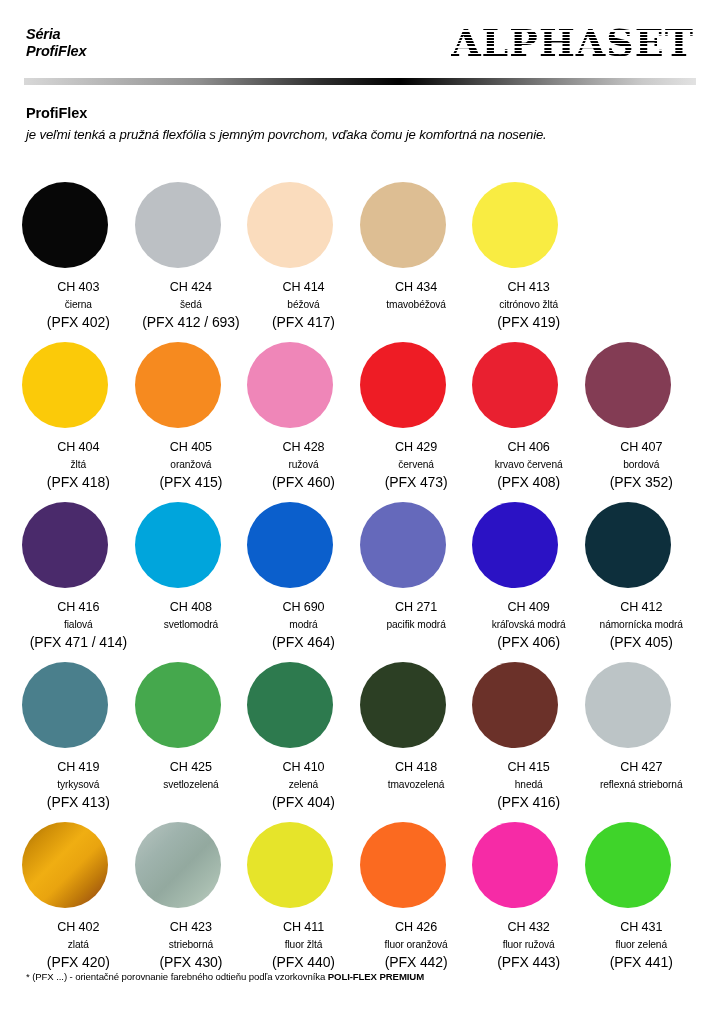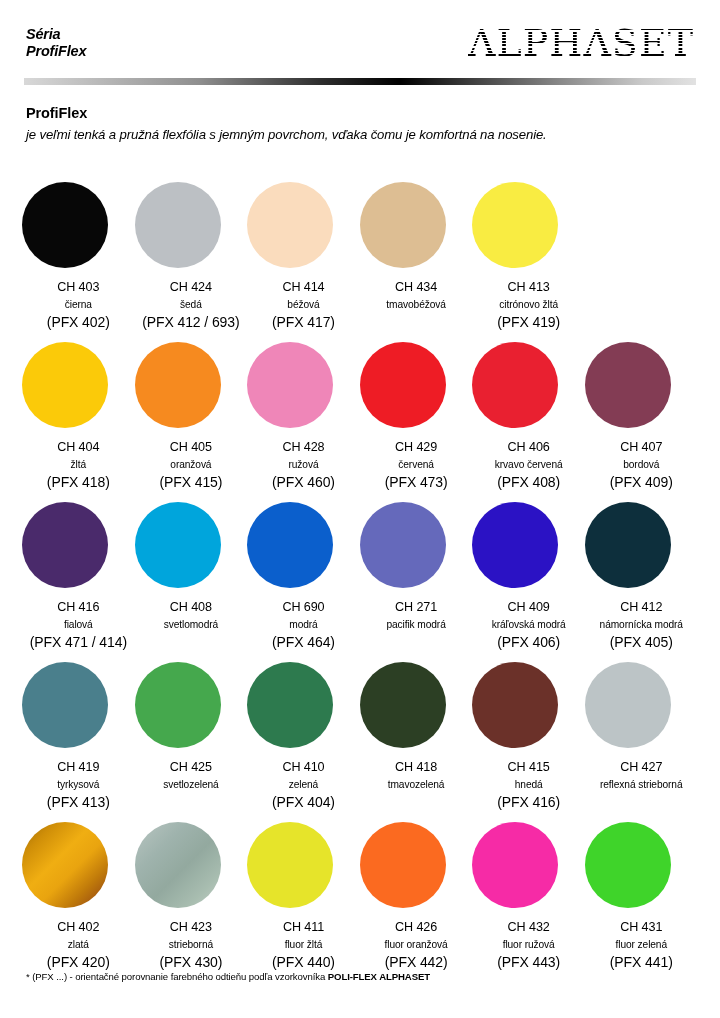--- a/index.html
+++ b/index.html
@@ -40,21 +40,21 @@
     line-height: 17px;
     letter-spacing: -0.2px;
   }
   .series-line { display: block; }
 
   .brand {
     position: absolute;
     right: 26px;
     top: 22px;
     font-family: "DejaVu Serif", serif;
-    font-weight: normal;
+    font-weight: bold;
     font-size: 38px;
     letter-spacing: 1px;
     line-height: 42px;
     color: #111111;
     background-image: repeating-linear-gradient(
         to bottom,
         #000 0px, #000 2px,
         #ffffff 2px, #ffffff 3.2px);
     -webkit-background-clip: text;
     background-clip: text;
@@ -263,21 +263,21 @@
             <div class="code">CH 406</div>
             <div class="name">krvavo červená</div>
             <div class="pfx">(PFX 408)</div>
           </div>
         </div>
         <div class="cell">
           <div class="swatch" style="background-color: rgb(131, 60, 84);"></div>
           <div class="labels">
             <div class="code">CH 407</div>
             <div class="name">bordová</div>
-            <div class="pfx">(PFX 409)</div>
+            <div class="pfx">(PFX 352)</div>
           </div>
         </div>
       </div>
       <div class="row">
         <div class="cell">
           <div class="swatch" style="background-color: rgb(74, 42, 107);"></div>
           <div class="labels">
             <div class="code">CH 416</div>
             <div class="name">fialová</div>
             <div class="pfx">(PFX 471 / 414)</div>
@@ -415,16 +415,16 @@
           <div class="labels">
             <div class="code">CH 431</div>
             <div class="name">fluor zelená</div>
             <div class="pfx">(PFX 441)</div>
           </div>
         </div>
       </div>
     </div>
 
   <div class="footnote">
-    <span>* (PFX ...) - orientačné porovnanie farebného odtieňu podľa vzorkovníka </span><b>POLI-FLEX ALPHASET</b>
+    <span>* (PFX ...) - orientačné porovnanie farebného odtieňu podľa vzorkovníka </span><b>POLI-FLEX PREMIUM</b>
   </div>
 
 </div>
 
 </body></html>

